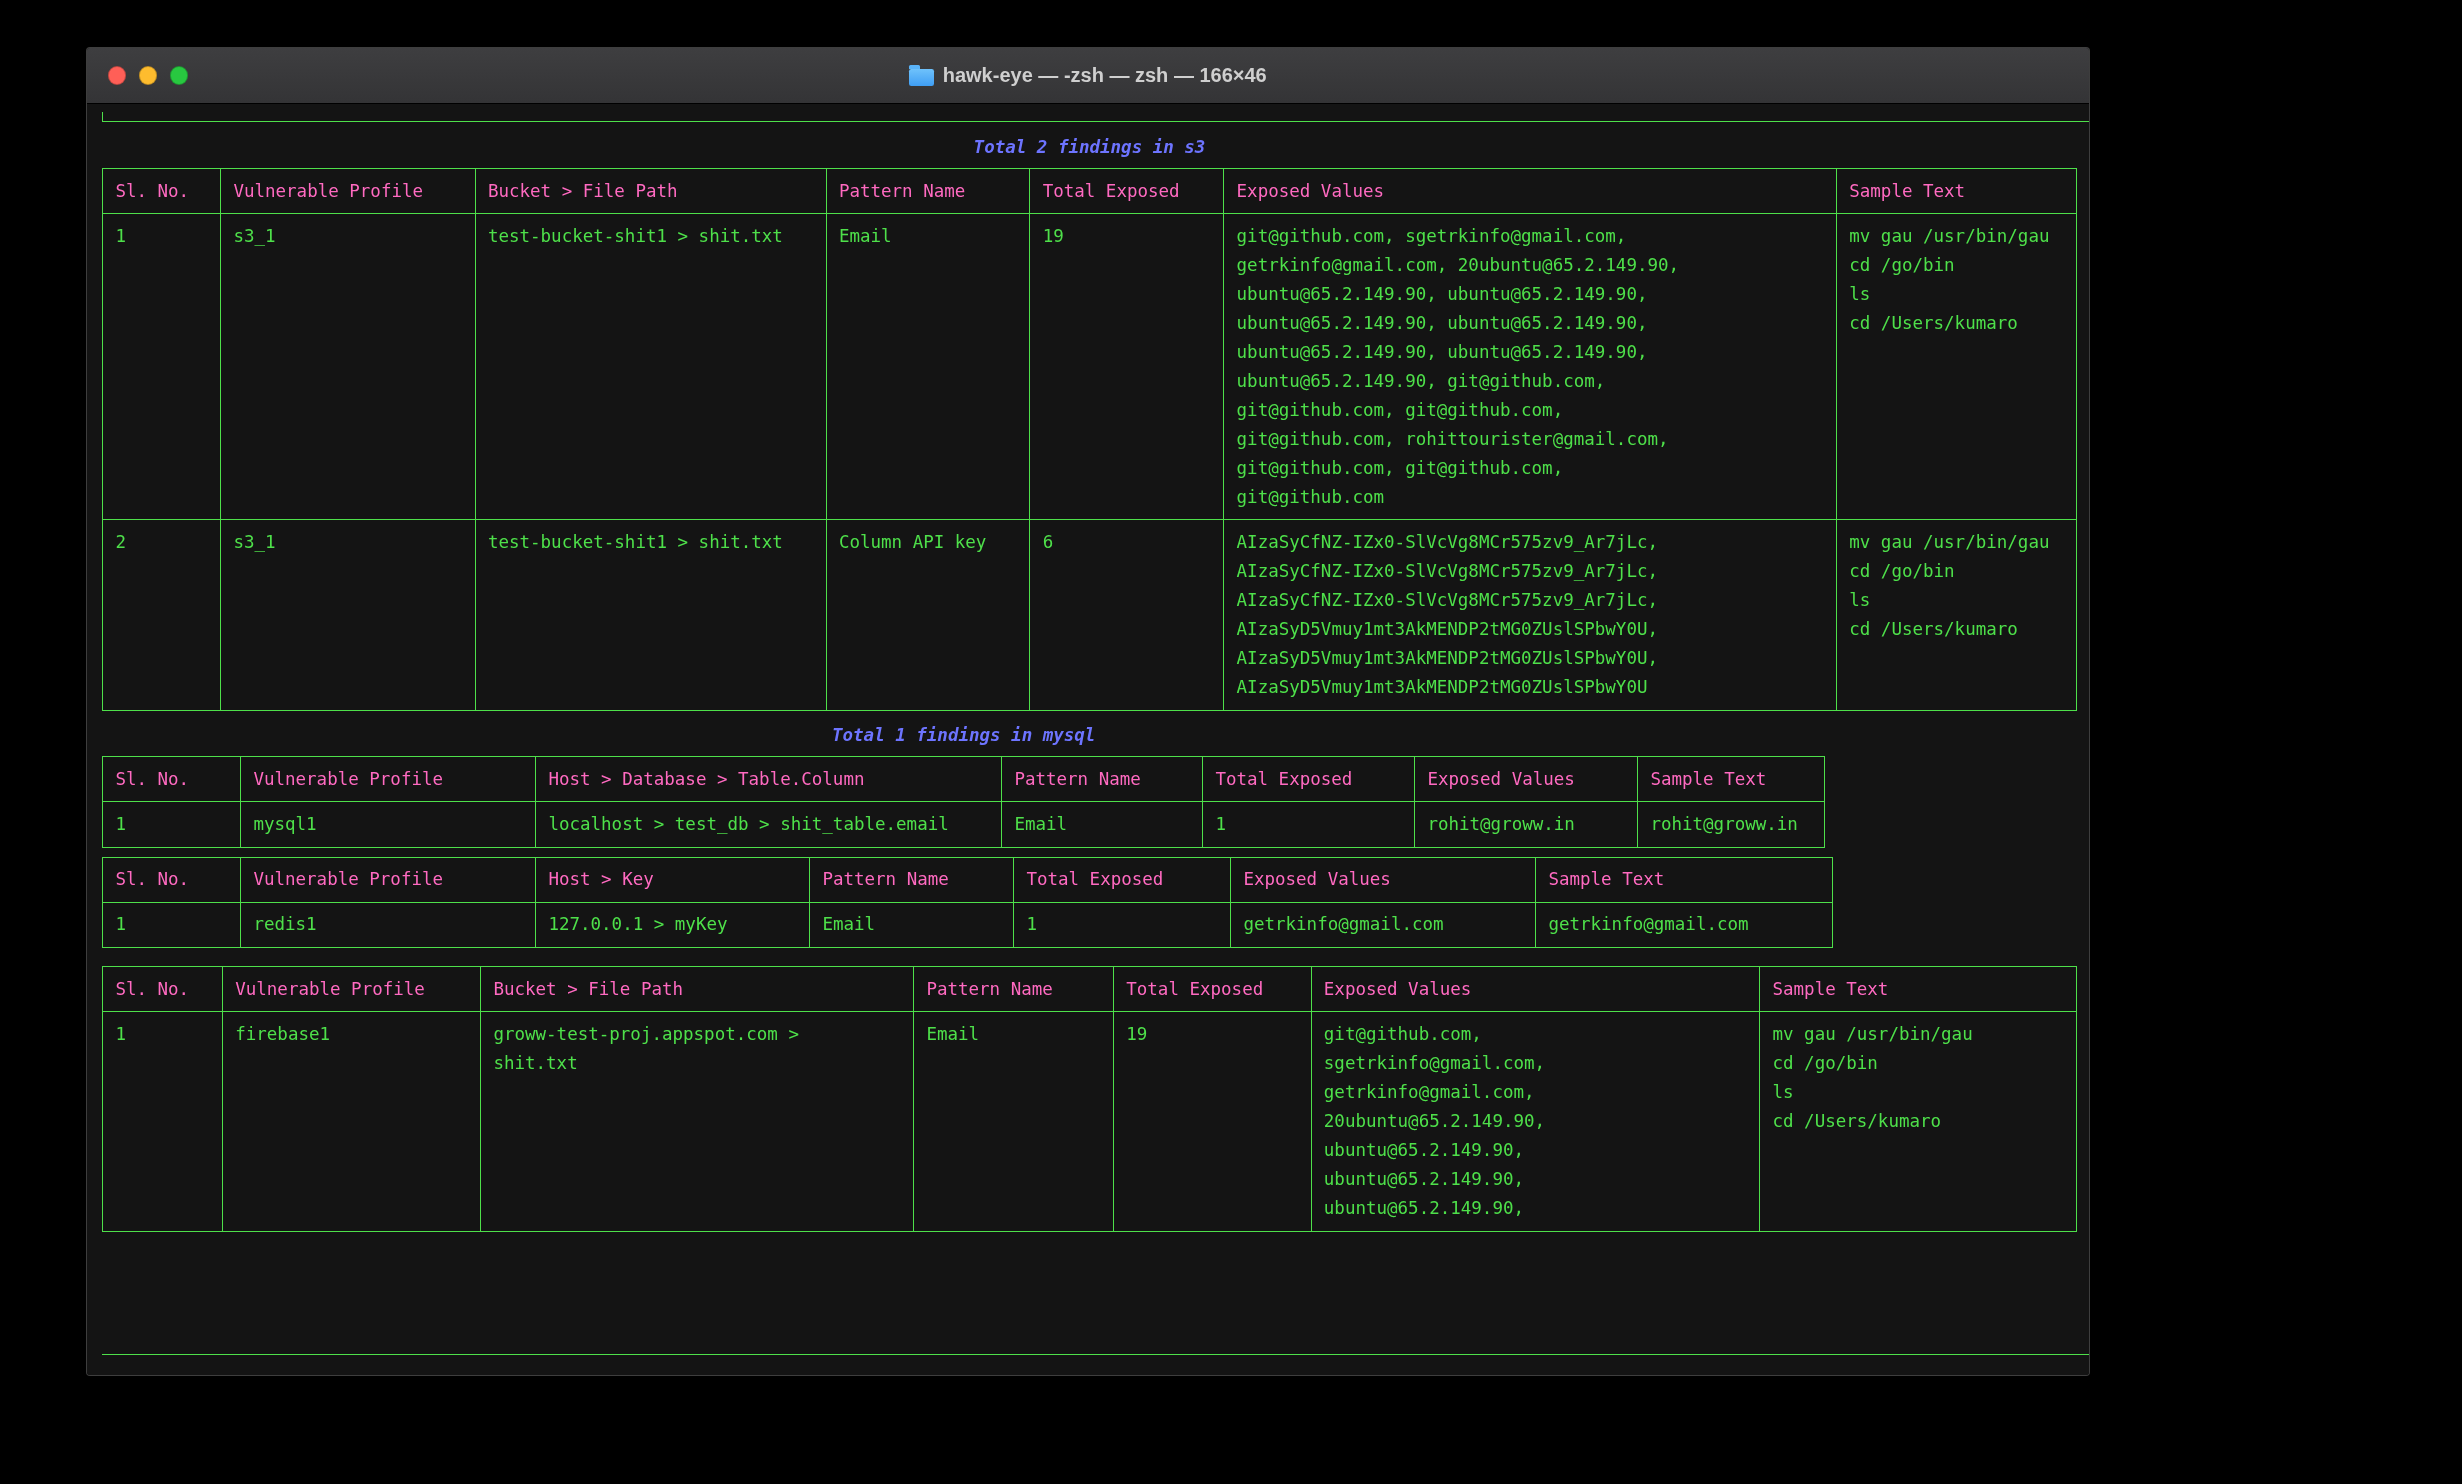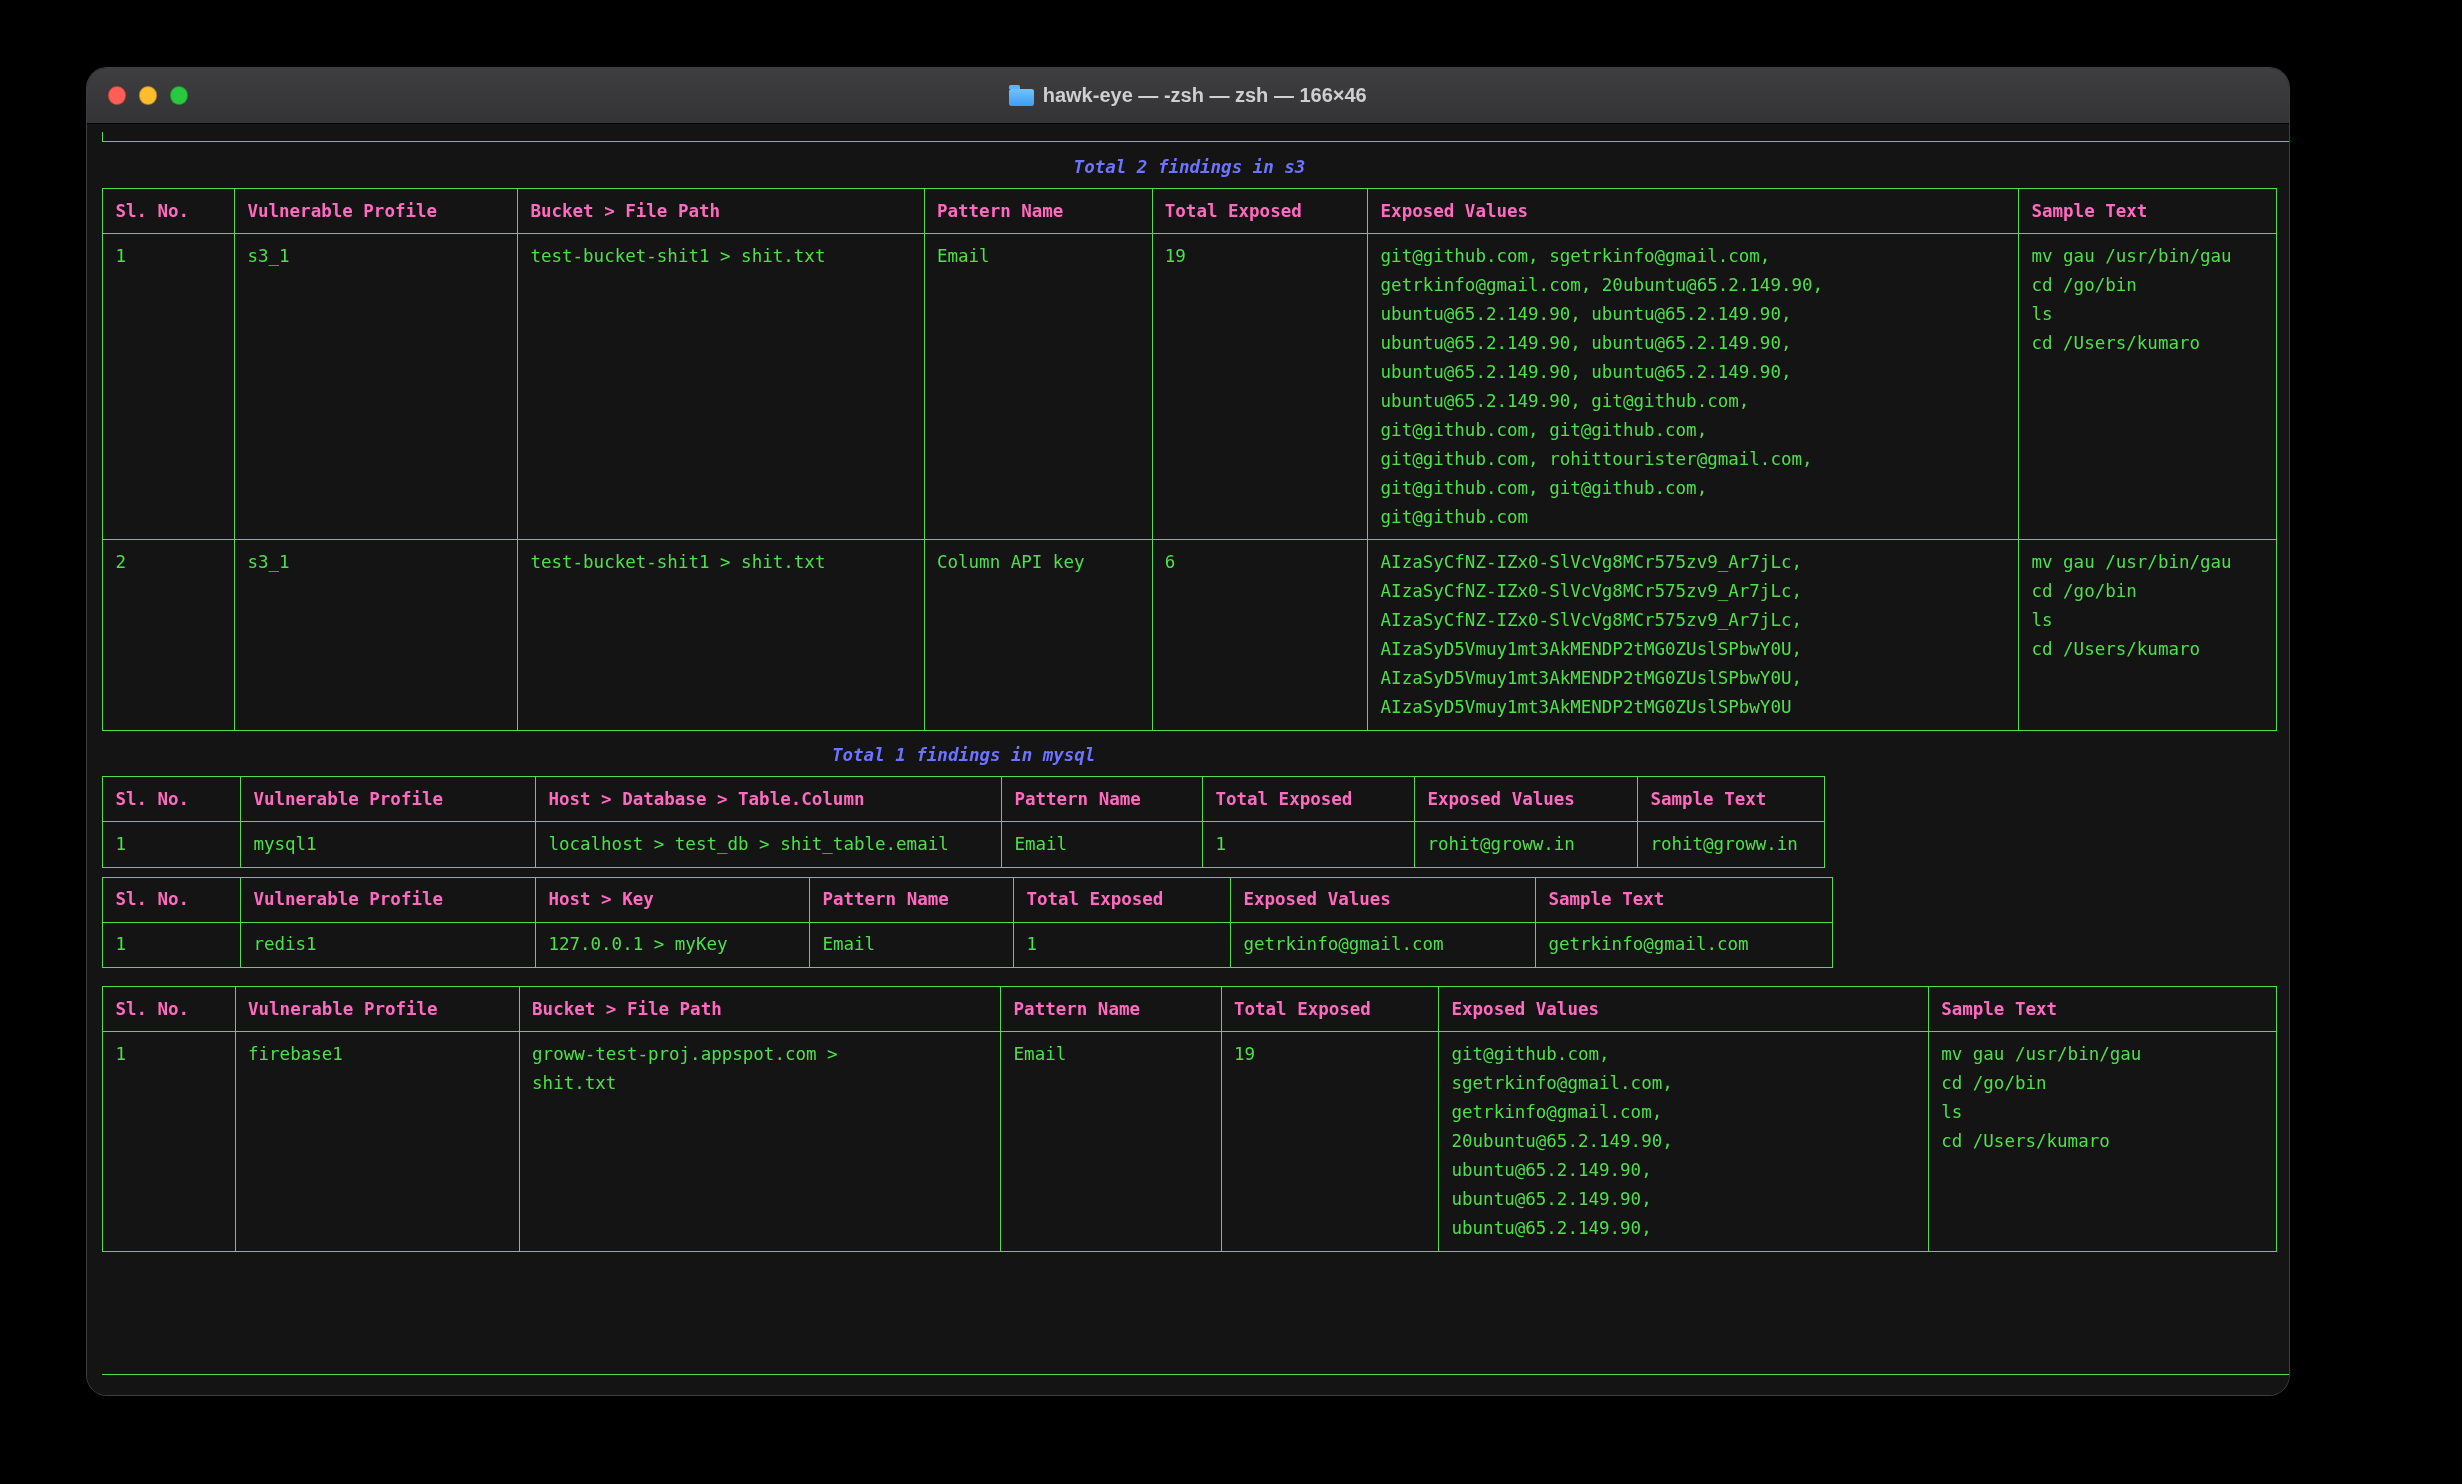--- a/index.html
+++ b/index.html
@@ -10,25 +10,24 @@
     --titlebar-top:#3e3e40;
     --titlebar-bottom:#343436;
   }
   *{box-sizing:border-box;margin:0;padding:0;}
   html,body{background:#000;}
   body{
     width:2462px;height:1484px;position:relative;overflow:hidden;
     font-family:"DejaVu Sans Mono",monospace;
   }
   .window{
-    position:absolute;left:86px;top:47px;width:2204px;height:1329px;
-    background:var(--term-bg);border-radius:21px;overflow:hidden;
+    position:absolute;left:86px;top:47px;width:2004px;height:1329px;
+    background:var(--term-bg);border-radius:4px;overflow:hidden;
     border:0.8px solid rgba(255,255,255,0.18);
     box-shadow:0 30.5px 69px rgba(0,0,0,0.8);
-    margin-top:20px;
   }
   .titlebar{
     height:56px;display:flex;align-items:center;position:relative;
     background:linear-gradient(var(--titlebar-top),var(--titlebar-bottom));
     border-bottom:0.8px solid #000;
   }
   .traffic{display:flex;gap:13px;padding-left:20.6px;position:absolute;left:0;top:0;height:100%;align-items:center;}
   .light{width:18.3px;height:18.3px;border-radius:50%;display:inline-block;border:0.8px solid rgba(0,0,0,0.25);}
   .light.close{background:#ff5f57;}
   .light.min{background:#febc2e;}
@@ -68,21 +67,21 @@
     color:var(--green);font:inherit;
   }
   table.findings-table th,
   table.findings-table td{
     border:1.5px solid var(--green);
     padding:7.6px 12.2px;
     vertical-align:top;text-align:left;
     white-space:pre-wrap;word-wrap:break-word;
     font:inherit;
   }
-  table.findings-table th{color:var(--pink);font-weight:bold;}
+  table.findings-table th{color:var(--pink);font-weight:normal;}
   .bottom-mask{position:absolute;left:0;bottom:0;width:100%;height:20px;background:var(--term-bg);}
   .bottom-line{position:absolute;left:15.2px;bottom:20px;width:2259px;height:0;border-top:1.5px solid var(--green);}
 </style>
 </head>
 <body>
 
 <div class="window">
 
   <div class="titlebar">
     <div class="traffic">

